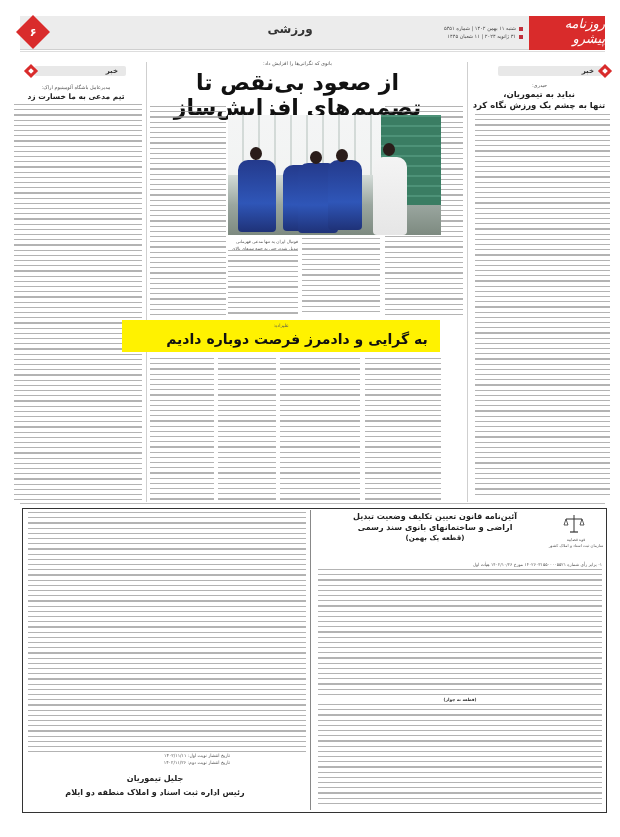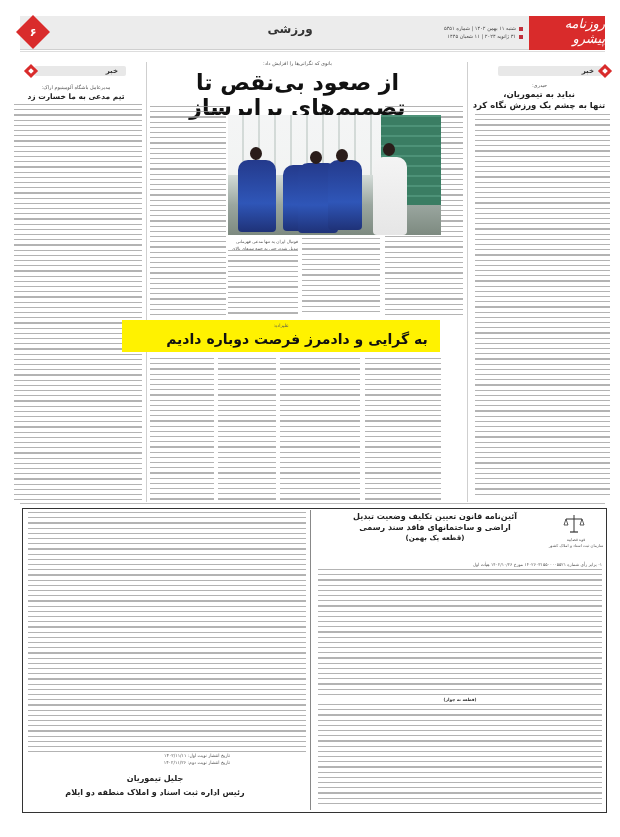--- a/index.html
+++ b/index.html
@@ -71,21 +71,21 @@
 <div class="title-sm" style="left:470px; top:89px; width:138px;">
   <div>نباید به تیموریان،</div>
   <div>تنها به چشم یک ورزش نگاه کرد</div>
 </div>
 <div class="col-text" style="left:475px; top:114px; width:135px; height:384px;">
     <div class="lines"></div>
   </div>
 <div class="vrule" style="left:467px; top:62px; height:440px;"></div>
 
 <div class="main-kicker">بانوی که نگرانی‌ها را افزایش داد:</div>
-<div class="main-title">از صعود بی‌نقص تا تصمیم‌های برابر‌ساز</div>
+<div class="main-title">از صعود بی‌نقص تا تصمیم‌های افزایش‌ساز</div>
 
 <div class="col-text" style="left:385px; top:106px; width:78px; height:210px;">
     <div class="lines"></div>
   </div>
 <div class="col-text" style="left:150px; top:106px; width:76px; height:210px;">
     <div class="lines"></div>
   </div>
 <div class="col-text" style="left:302px; top:238px; width:78px; height:78px;">
     <div class="lines"></div>
   </div>
@@ -144,21 +144,21 @@
   <line x1="3" y1="6" x2="19" y2="6" stroke="#333" stroke-width="1"></line>
   <path d="M1 12 L3 6 L5 12 Z" fill="none" stroke="#333" stroke-width="0.8"></path>
   <path d="M17 12 L19 6 L21 12 Z" fill="none" stroke="#333" stroke-width="0.8"></path>
   <line x1="7" y1="19" x2="15" y2="19" stroke="#333" stroke-width="1.2"></line>
 </svg>
 <div class="kicker" style="left:548px; top:537px; width:56px; font-size:4px; white-space:pre-line; line-height:6px;">قوه قضاییه
 سازمان ثبت اسناد و املاک کشور</div>
 
 <div class="ad-title" style="left:330px; top:512px; width:210px;">
   <div>آئین‌نامه قانون تعیین تکلیف وضعیت تبدیل</div>
-  <div>اراضی و ساختمانهای فاقد سند رسمی</div>
+  <div>اراضی و ساختمانهای بانوی سند رسمی</div>
   <div style="font-size:7px;">(قطعه یک بهمن)</div>
 </div>
 <div class="caption" style="left:318px; top:561px; width:284px; height:7px; overflow:hidden;">۱- برابر رأی شماره ۱۴۰۲۶۰۳۱۵۵۰۰۰۰۵۵۲۱ مورخ ۱۴۰۲/۱۰/۲۶ هیأت اول</div>
 <div class="col-text" style="left:318px; top:569px; width:284px; height:126px;">
     <div class="lines"></div>
   </div>
 <div class="caption" style="left:318px; top:696px; width:284px; text-align:center; font-weight:bold; color:#333;">(قطعه ته چوار)</div>
 <div class="col-text" style="left:318px; top:704px; width:284px; height:100px;">
     <div class="lines"></div>
   </div>

